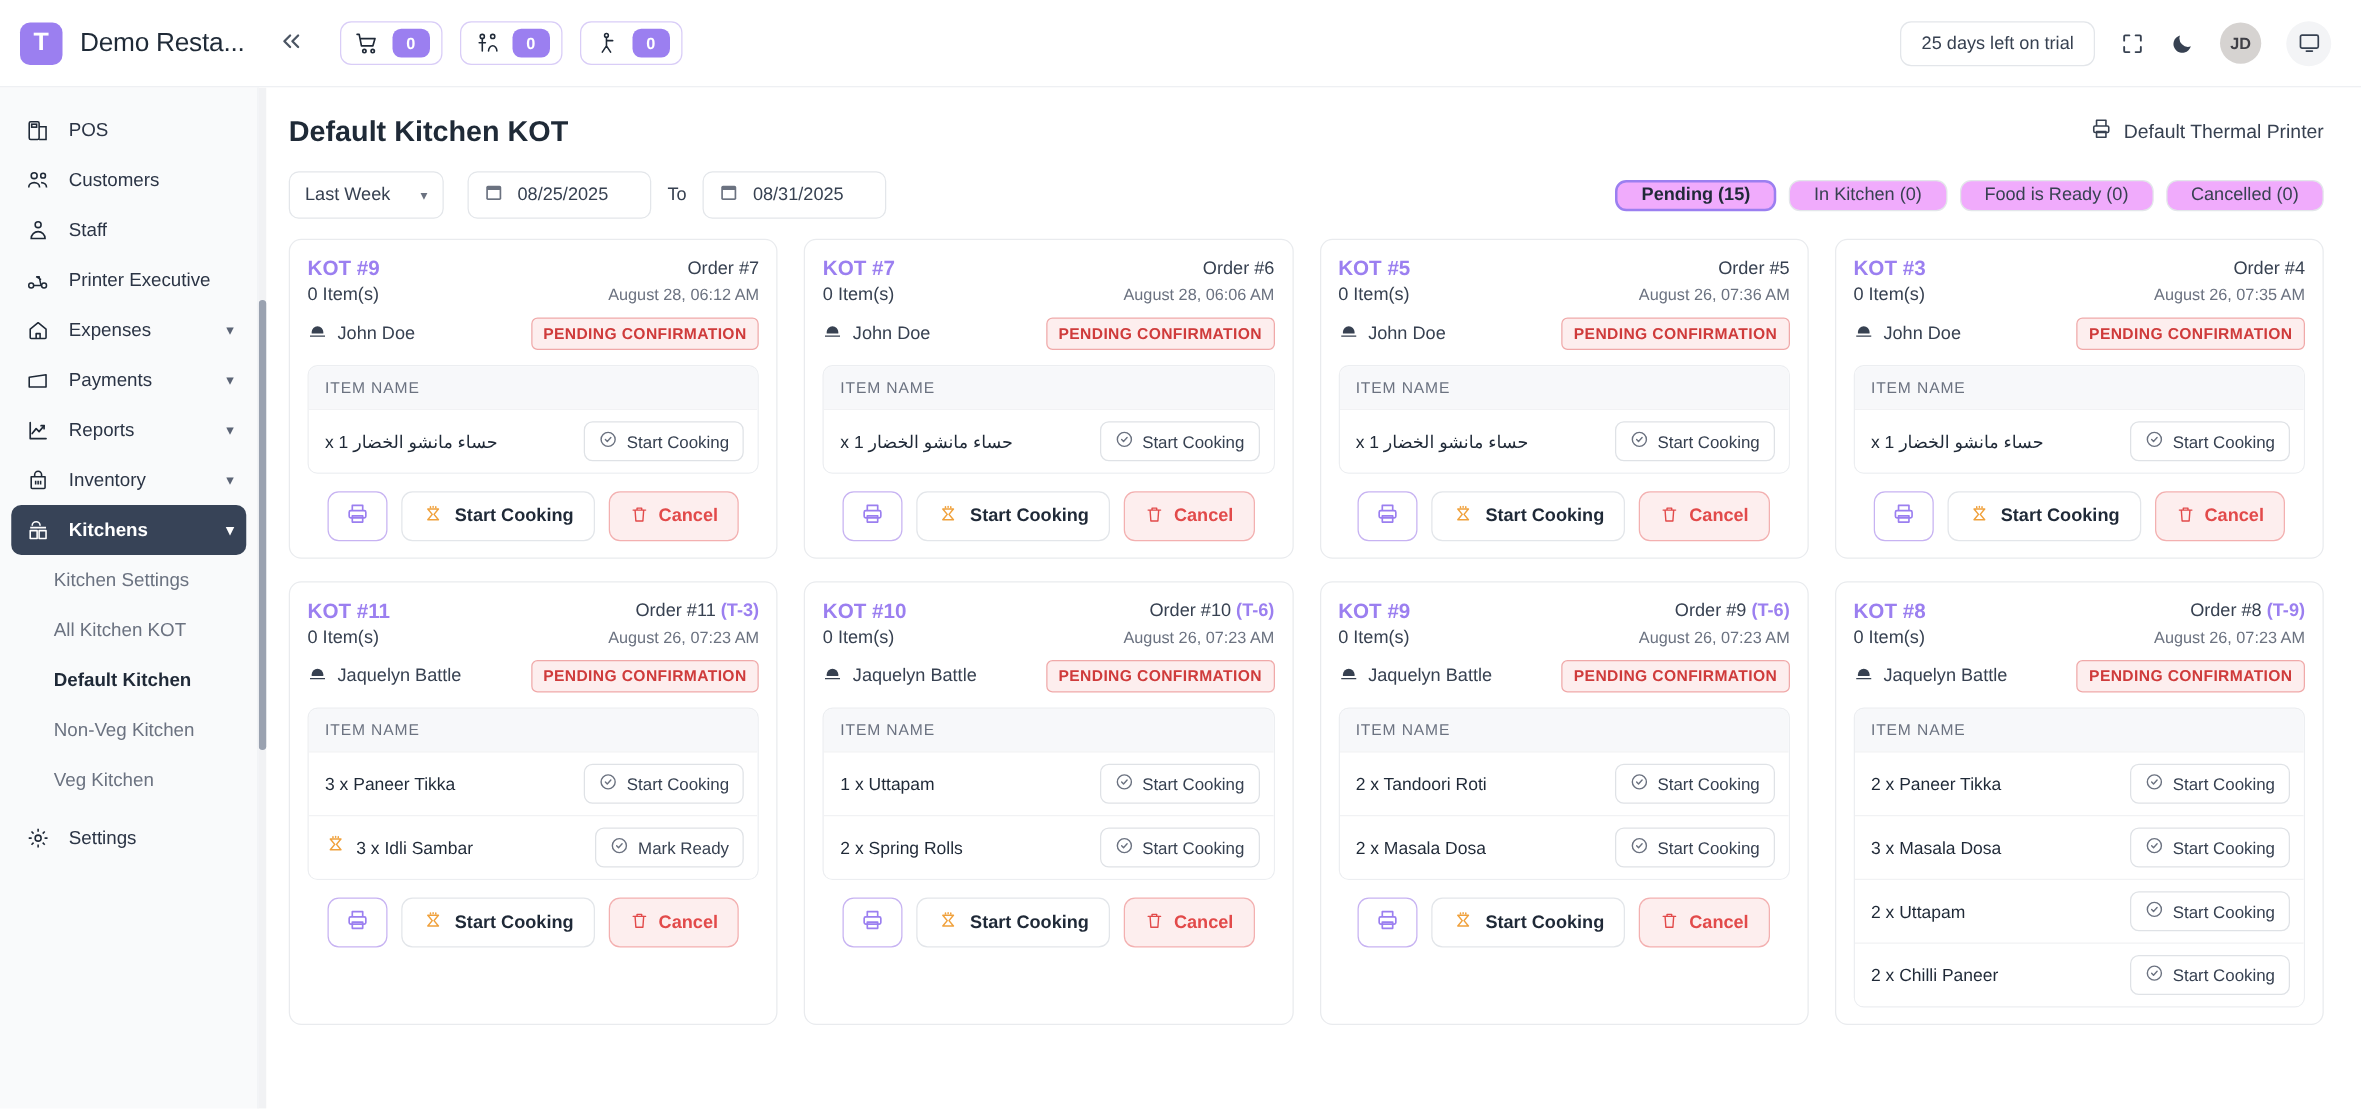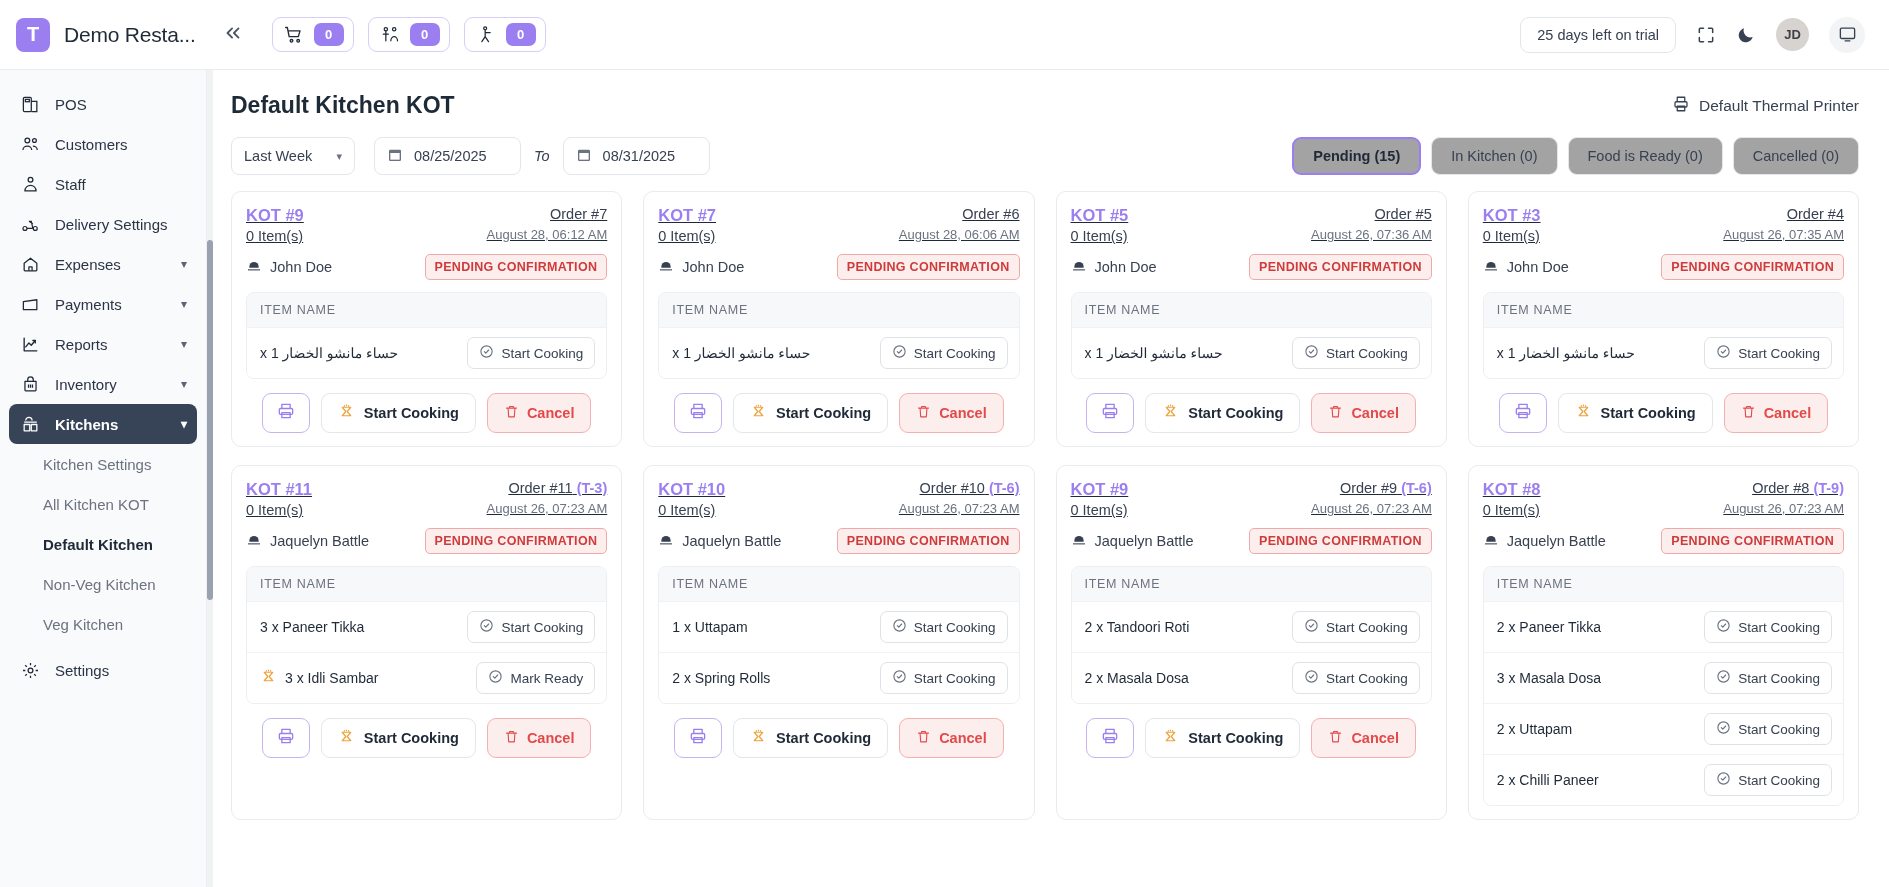--- a/index.html
+++ b/index.html
@@ -107,39 +107,39 @@
     width: 124px; height: 38px; border: 1px solid #e3e6ea; border-radius: 8px;
     display: flex; align-items: center; padding: 0 12px; background: #fff;
     font-size: 14.5px; color: #374151; cursor: pointer;
   }
   .select-box .chev { margin-left: auto; color: #6b7280; font-size: 11px; }
   .date-box {
     width: 147px; height: 38px; border: 1px solid #e3e6ea; border-radius: 8px;
     display: flex; align-items: center; gap: 11px; padding: 0 12px; background: #fff;
     font-size: 14.5px; color: #374151; margin-left: 19px; cursor: pointer;
   }
-  .to-label { margin: 0 13px; font-size: 14.5px; color: #374151; font-style: italic; }
+  .to-label { margin: 0 13px; font-size: 14.5px; color: #374151; }
   .tabs { margin-left: auto; display: flex; gap: 10px; }
   .tab {
-    height: 38px; border: 1px solid #e3e6ea; border-radius: 9px;
+    height: 25px; border: 1px solid #e3e6ea; border-radius: 9px;
     display: flex; align-items: center; padding: 0 19px;
-    font-size: 14.5px; color: #374151; background: #a3a3a3; cursor: pointer;
+    font-size: 14.5px; color: #374151; background: #f0abfc; cursor: pointer;
   }
   .tab.active { border: 2px solid #9b7ff0; color: #1f2937; font-weight: 600; }
 
   
   .grid {
     display: grid; grid-template-columns: repeat(4, 1fr);
     gap: 18px 21px; padding: 16px 8px 0 8px;
   }
   .card {
     border: 1px solid #e9ebee; border-radius: 10px; background: #fff;
     padding: 14px 14px 13px 14px; min-height: 100px;
   }
-  .card-top { display: flex; align-items: flex-start; text-decoration: underline; }
+  .card-top { display: flex; align-items: center; }
   .kot-id { font-size: 16.5px; font-weight: 700; color: #9b7ff0; }
   .items-count { font-size: 14.5px; color: #374151; margin-top: 3px; }
   .card-top-right { margin-left: auto; text-align: right; }
   .order-no { font-size: 14.5px; color: #374151; font-weight: 500; }
   .order-no .tbl { color: #9b7ff0; font-weight: 600; }
   .card-time { font-size: 13px; color: #6b7280; margin-top: 5px; }
   .card-meta { display: flex; align-items: center; margin-top: 10px; }
   .cust { display: flex; align-items: center; gap: 8px; font-size: 14.5px; color: #374151; }
   .badge {
     margin-left: auto; border: 1px solid #f0a9a9; background: #fdeeee;
@@ -293,21 +293,21 @@
         </div>
 
         <div class="nav-item">
           <span class="ni">
               <svg width="19" height="19" viewBox="0 0 24 24" fill="none" stroke="#1f2937" stroke-width="1.5">
                 <circle cx="5" cy="17" r="2.5"></circle>
                 <circle cx="18" cy="17" r="2.5"></circle>
                 <path d="M7.5 17h8M15 17l-2-9h-3M10 8l5 3"></path>
               </svg>
             </span>
-          <span>Delivery Settings</span>
+          <span>Printer Executive</span>
         </div>
 
         <div class="nav-item">
           <span class="ni">
               <svg width="19" height="19" viewBox="0 0 24 24" fill="none" stroke="#1f2937" stroke-width="1.6" stroke-linejoin="round">
                 <path d="M4 10.5 12 4l8 6.5V19a1 1 0 0 1-1 1H5a1 1 0 0 1-1-1z"></path>
                 <path d="M10 20v-5h4v5"></path>
               </svg>
             </span>
           <span>Expenses</span>

